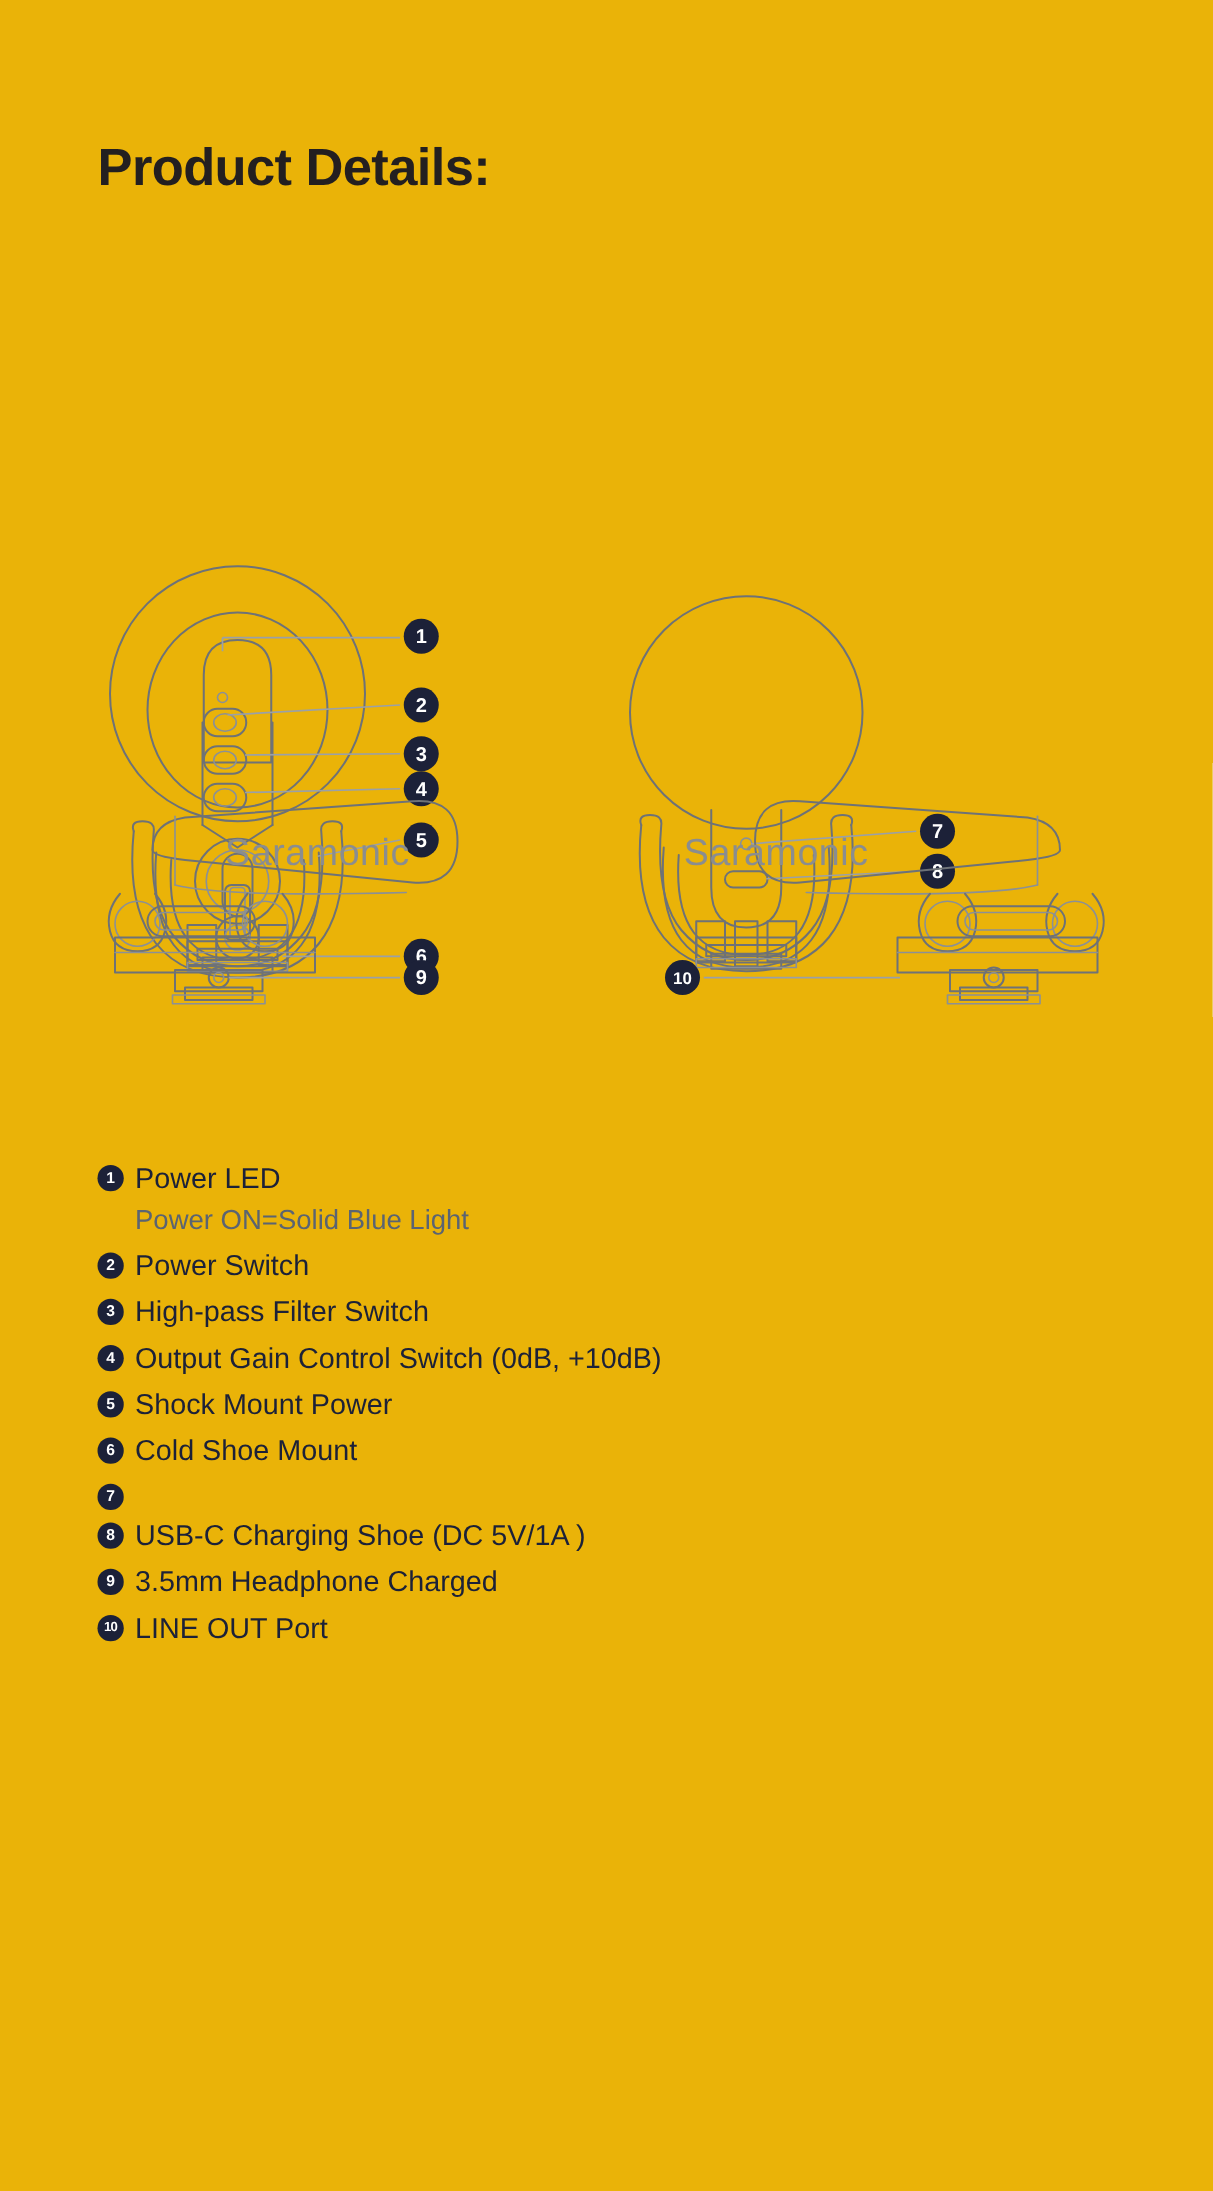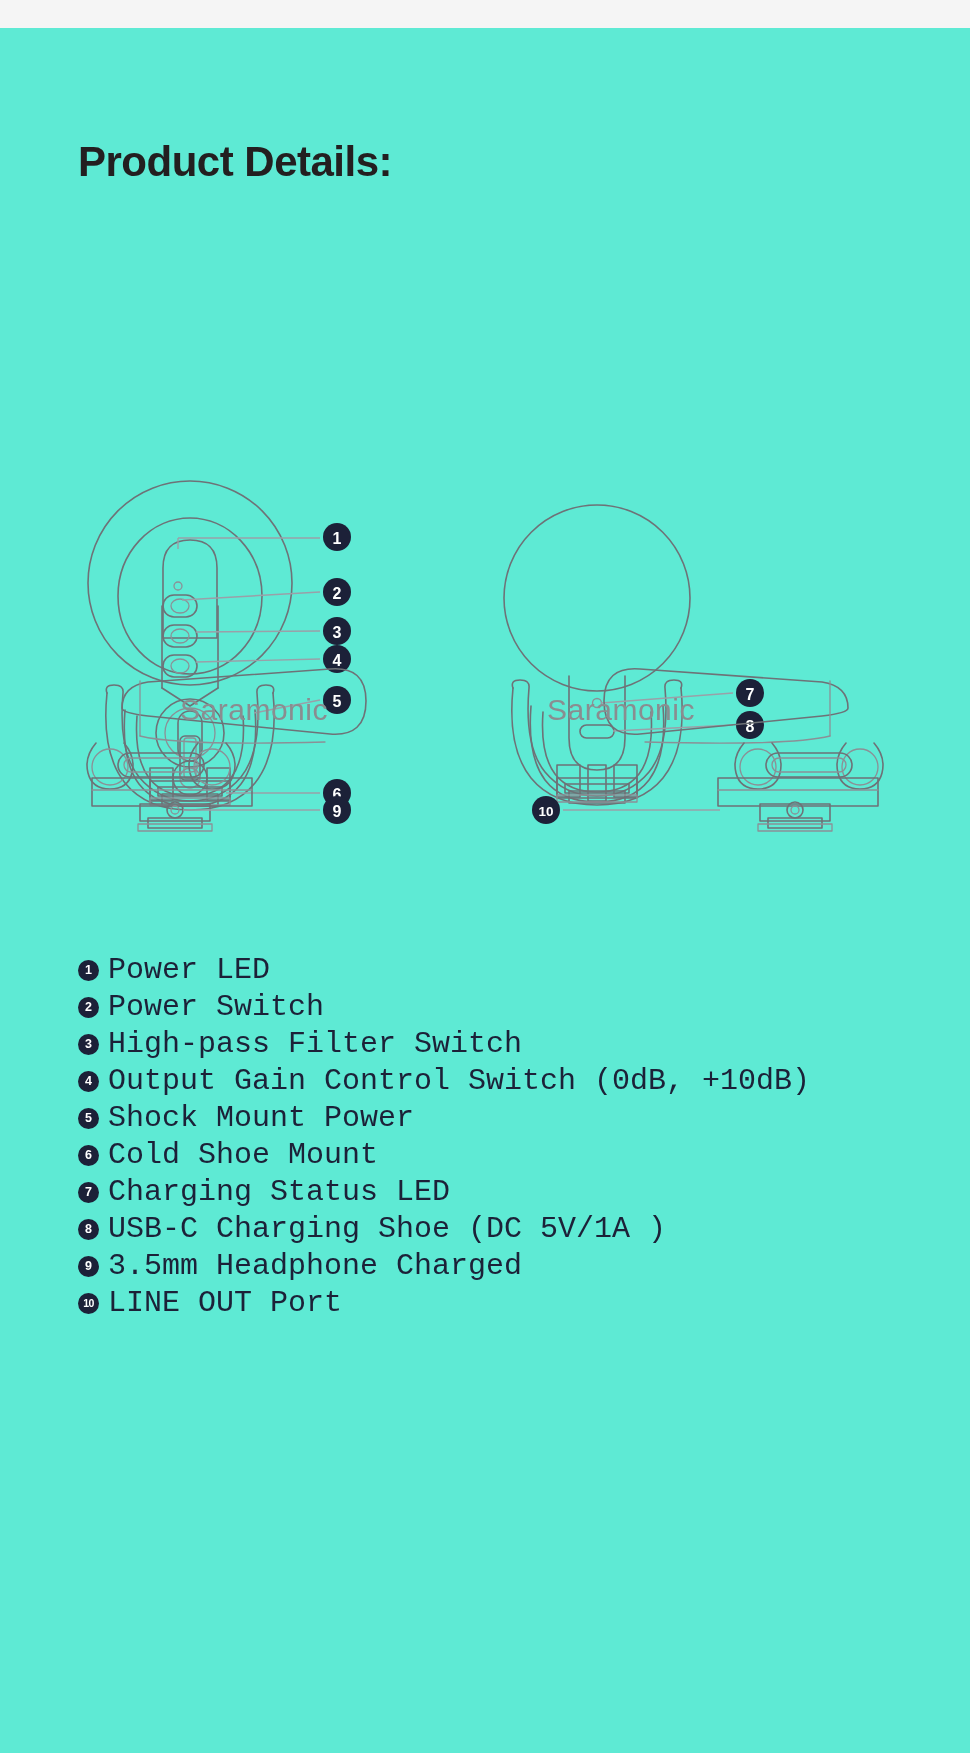--- a/index.html
+++ b/index.html
@@ -12,22 +12,21 @@
     height: 1753px;
     position: relative;
     font-family: "Liberation Sans", sans-serif;
     background: #f5f5f5;
     overflow: hidden;
   }
 
   #page {
     position: absolute;
     inset: 0;
-    background: #5eead4;
-    margin-top: 28px;
+    background: #eab308;
   }
 
   
   .page-title {
     position: absolute;
     left: 78px;
     top: 113px;
     font-size: 42px;
     font-weight: bold;
     color: #231f20;
@@ -118,25 +117,24 @@
   }
   .legend-badge.two-digit {
     font-size: 10.5px;
     letter-spacing: -0.5px;
   }
   .legend-body {
     flex: 1 1 auto;
     min-width: 0;
   }
   .legend-title {
-    font-size: 30px;
+    font-size: 23px;
     color: #1c2138;
     line-height: 34px;
     white-space: nowrap;
-    font-family: Liberation Mono, monospace;
   }
   .legend-sub {
     font-size: 22px;
     color: #5b6472;
     line-height: 33px;
     white-space: nowrap;
   }
 </style>
 </head>
 <body>
@@ -339,20 +337,21 @@
 
     </svg>
   </div>
 
   <div class="legend">
 
     <div class="legend-item">
       <div class="legend-badge">1</div>
       <div class="legend-body">
         <div class="legend-title">Power LED</div>
+        <div class="legend-sub">Power ON=Solid Blue Light</div>
       </div>
     </div>
 
     <div class="legend-item">
       <div class="legend-badge">2</div>
       <div class="legend-body">
         <div class="legend-title">Power Switch</div>
       </div>
     </div>
 
@@ -380,21 +379,20 @@
     <div class="legend-item">
       <div class="legend-badge">6</div>
       <div class="legend-body">
         <div class="legend-title">Cold Shoe Mount</div>
       </div>
     </div>
 
     <div class="legend-item">
       <div class="legend-badge">7</div>
       <div class="legend-body">
-        <div class="legend-title">Charging Status LED</div>
       </div>
     </div>
 
     <div class="legend-item">
       <div class="legend-badge">8</div>
       <div class="legend-body">
         <div class="legend-title">USB-C Charging Shoe (DC 5V/1A )</div>
       </div>
     </div>
 

